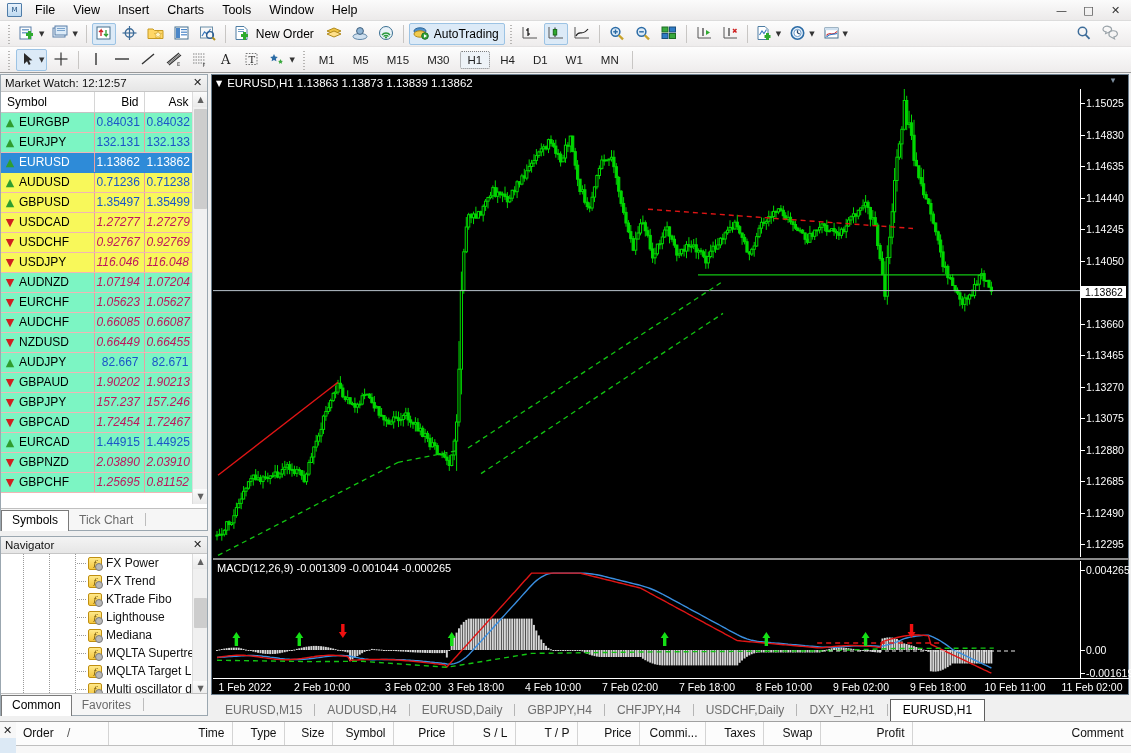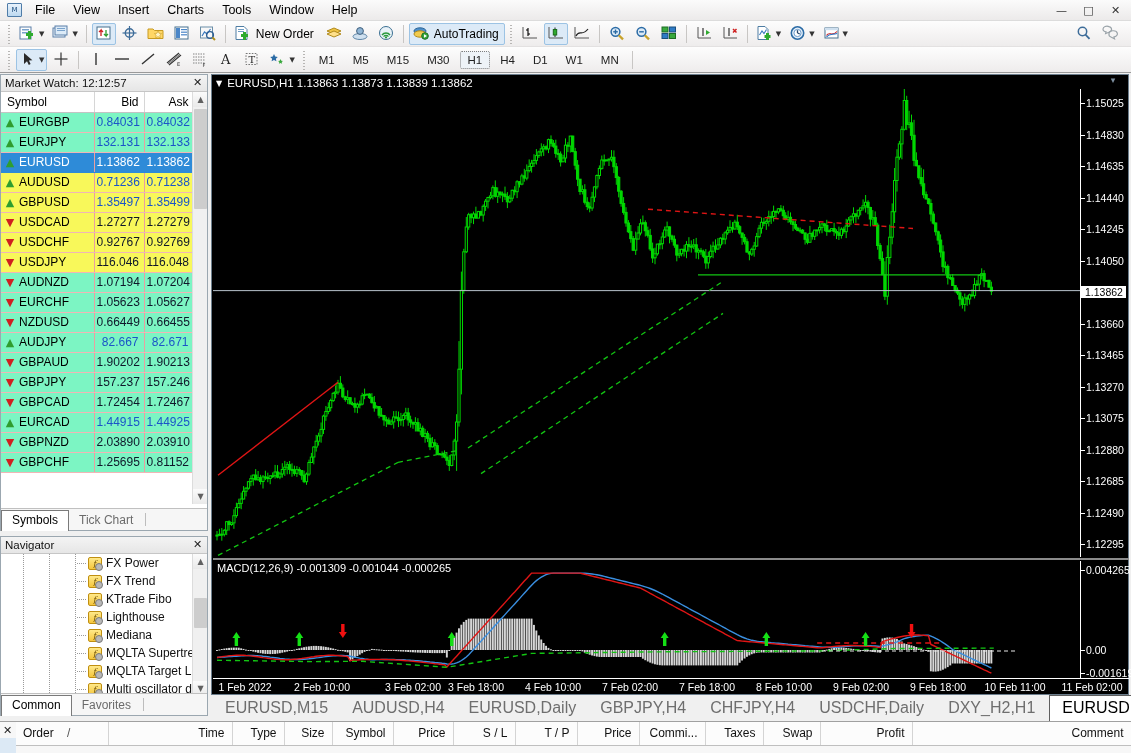--- a/index.html
+++ b/index.html
@@ -89,21 +89,21 @@
   .mw-table th.sym { text-align: left; padding-left: 6px; }
   .mw-table td {
     font-size: 12px; padding: 1px 5px 1px 2px; text-align: right; height: 20px;
     border-right: 1px solid #e8a0a0; border-bottom: 1px solid #f0b6b6;
   }
   .mw-table td.sym { text-align: left; padding-left: 3px; border-right: 1px solid #e8a0a0; }
   tr.row-green td { background: #7cf5c3; }
   tr.row-yellow td { background: #f8f85a; }
   tr.row-sel td { background: #2e8bd8; color: #fff !important; border-right-color:#2e8bd8; border-bottom-color:#2e8bd8;}
   .px-up { color: #1b54c8; }
-  .px-dn { color: #0f172a; }
+  .px-dn { color: #be185d; font-style: italic; }
   tr.row-sel .px-up, tr.row-sel .px-dn { color:#fff; }
   .arrow { display:inline-block; width: 12px; text-align:center; margin-right:3px; font-size:11px;
            font-family:"DejaVu Sans", sans-serif; line-height: 1;}
   .arrow.up { color: #2f9e2f; }
   .arrow.dn { color: #cf2020; }
   .mw-scroll {
     position: absolute; right: 0; top: 0; width: 15px; height: 412px;
     background: #f0f0f0; border-left: 1px solid #dcdcdc;
   }
   .sb-arrow { width:15px; height:15px; background: linear-gradient(to bottom,#fbfbfb,#e9e9e9);
@@ -158,21 +158,21 @@
   #macdpane { position:absolute; left:1px; top: 486px; width: 804px; height: 117px; overflow:hidden; }
   #macdaxis { position:absolute; right:0; top: 486px; width: 48px; height: 117px; border-left:1px solid #fff;}
   .macd-title { position:absolute; left:4px; top:1px; color:#fff; font-size:11px; z-index:4; white-space:nowrap;}
   #timeaxis { position:absolute; left:1px; bottom: 0px; width: 916px; height: 16px;
     border-top: 1px solid #fff; color:#fff; font-size:10.5px; }
   .ttick { position:absolute; top: 2px; white-space:nowrap; transform: translateX(-50%); }
 
   
   #charttabs { position:absolute; left: 211px; top: 697px; width: 920px; height: 24px;
     background:#f0f0f0; display:flex; align-items:flex-end; padding-left: 4px; }
-  .ctab { font-size: 16px; color:#6e6e6e; padding: 3px 10px 4px; }
+  .ctab { font-size: 12px; color:#6e6e6e; padding: 3px 10px 4px; }
   .ctab.sel { color:#000; background:#fff; border:1px solid #5f5f5f; border-bottom:none;
               padding: 3px 12px 5px; position:relative; top:1px; }
   .ctab-div { width:1px; height:12px; background:#b5b5b5; margin:0 2px 5px; }
 
   
   #terminal { position:absolute; left:0; top: 721px; width: 1131px; height: 32px;
      background:#f7f7f7; border-top:1px solid #a0a0a0; }
   .term-close { position:absolute; left:3px; top:2px; font-size:11px; font-weight:bold; color:#222;
     font-family:"DejaVu Sans",sans-serif;}
   .term-strip { position:absolute; left:0; top:16px; width: 16px; height:16px; background:#dce9f5; }
@@ -633,20 +633,25 @@
             </tr>
             <tr class="row-green">
               <td class="sym"><span class="arrow dn">▼</span><span>AUDNZD</span></td>
               <td class="px-dn">1.07194</td>
               <td class="px-dn">1.07204</td>
             </tr>
             <tr class="row-green">
               <td class="sym"><span class="arrow dn">▼</span><span>EURCHF</span></td>
               <td class="px-dn">1.05623</td>
               <td class="px-dn">1.05627</td>
+            </tr>
+            <tr class="row-green">
+              <td class="sym"><span class="arrow dn">▼</span><span>AUDCHF</span></td>
+              <td class="px-dn">0.66085</td>
+              <td class="px-dn">0.66087</td>
             </tr>
             <tr class="row-green">
               <td class="sym"><span class="arrow dn">▼</span><span>NZDUSD</span></td>
               <td class="px-dn">0.66449</td>
               <td class="px-dn">0.66455</td>
             </tr>
             <tr class="row-green">
               <td class="sym"><span class="arrow up">▲</span><span>AUDJPY</span></td>
               <td class="px-up">82.667</td>
               <td class="px-up">82.671</td>

